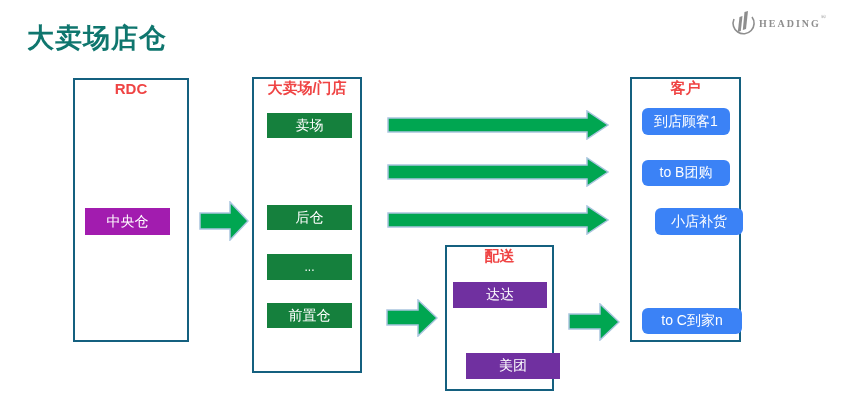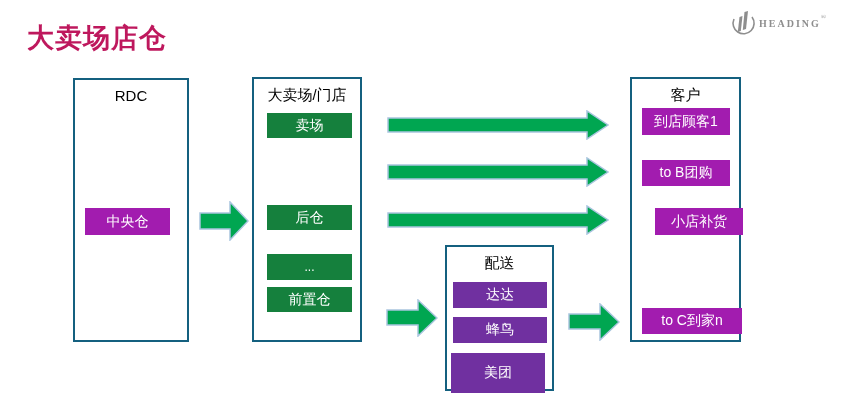--- a/index.html
+++ b/index.html
@@ -2,62 +2,62 @@
 <html><head>
 <meta charset="utf-8">
 <style>
   html,body{margin:0;padding:0;background:#fff;}
   .canvas{
     position:relative;width:842px;height:416px;background:#ffffff;
     font-family:"Liberation Sans",sans-serif;overflow:hidden;
   }
   .page-title{
     position:absolute;left:27px;top:20px;
-    font-size:27px;font-weight:700;color:#be185d;letter-spacing:1px;
+    font-size:27px;font-weight:700;color:#0f766e;letter-spacing:1px;
   }
   
   .logo{position:absolute;left:730px;top:6px;display:flex;align-items:center;}
   .logo-icon{width:26px;height:34px;}
   .logo-text{
     font-family:"Liberation Serif",serif;font-weight:700;font-size:10px;
     color:#8E8E8E;letter-spacing:2px;margin-left:3px;
   }
   .logo-reg{font-size:7px;color:#8E8E8E;position:relative;top:-6px;font-family:"Liberation Serif",serif;}
   
   .container{position:absolute;border:2px solid #14607F;background:#fff;box-sizing:border-box;}
-  .container-title{text-align:center;font-weight:400;color:#000000;font-size:15px;margin-top:7px;}
+  .container-title{text-align:center;font-weight:700;color:#ef4444;font-size:15px;}
   #rdc{left:73px;top:78px;width:116px;height:264px;}
-  #store{left:252px;top:77px;width:110px;height:265px;}
+  #store{left:252px;top:77px;width:110px;height:296px;}
   #customers{left:630px;top:77px;width:111px;height:265px;}
   #delivery{left:445px;top:245px;width:109px;height:146px;}
   
   .node{
     position:absolute;display:flex;align-items:center;justify-content:center;
     color:#ffffff;font-size:14px;white-space:nowrap;
   }
   .orange{background:#15803d;}
-  .blue{background:#a21caf;}
+  .blue{background:#3b82f6;border-radius:6px;}
   .purple{background:#7030A0;}
   .gray{background:#a21caf;}
   
   .n-central{left:10px;top:128px;width:85px;height:27px;}
   
   .n-store0{left:13px;top:34px;width:85px;height:25px;}
   .n-store1{left:13px;top:126px;width:85px;height:25px;}
   .n-store2{left:13px;top:175px;width:85px;height:26px;font-size:12px;}
-  .n-store3{left:13px;top:208px;width:85px;height:25px;}
+  .n-store3{left:13px;top:224px;width:85px;height:25px;}
   
   .n-cust0{left:10px;top:29px;width:88px;height:27px;}
   .n-cust1{left:10px;top:81px;width:88px;height:26px;}
   .n-cust2{left:10px;top:129px;width:88px;height:27px;margin-left:13px;}
   .n-cust3{left:10px;top:229px;width:100px;height:26px;}
   
   .n-del0{left:6px;top:35px;width:94px;height:26px;}
   .n-del1{left:6px;top:70px;width:94px;height:26px;}
-  .n-del2{left:4px;top:106px;width:94px;height:40px;}
+  .n-del2{left:19px;top:106px;width:94px;height:26px;}
   
   .arrow{position:absolute;}
   #arrow-rdc{left:199px;top:201px;}
   #arrow-long-1{left:387px;top:110px;}
   #arrow-long-2{left:387px;top:157px;}
   #arrow-long-3{left:387px;top:205px;}
   #arrow-delivery{left:386px;top:299px;}
   #arrow-home{left:568px;top:303px;}
   .arrow polygon{fill:#00A651;stroke:#A9C5DE;stroke-width:1.5;}
 </style>
@@ -87,21 +87,20 @@
     <div class="container-title">大卖场/门店</div>
     <div class="node orange n-store0">卖场</div>
     <div class="node orange n-store1">后仓</div>
     <div class="node orange n-store2">...</div>
     <div class="node orange n-store3">前置仓</div>
   </div>
 
   <div class="container" id="delivery">
     <div class="container-title">配送</div>
     <div class="node purple n-del0">达达</div>
-    <div class="node purple n-del1">蜂鸟</div>
     <div class="node purple n-del2">美团</div>
   </div>
 
   <div class="container" id="customers">
     <div class="container-title">客户</div>
     <div class="node blue n-cust0">到店顾客1</div>
     <div class="node blue n-cust1">to B团购</div>
     <div class="node blue n-cust2">小店补货</div>
     <div class="node blue n-cust3">to C到家n</div>
   </div>

